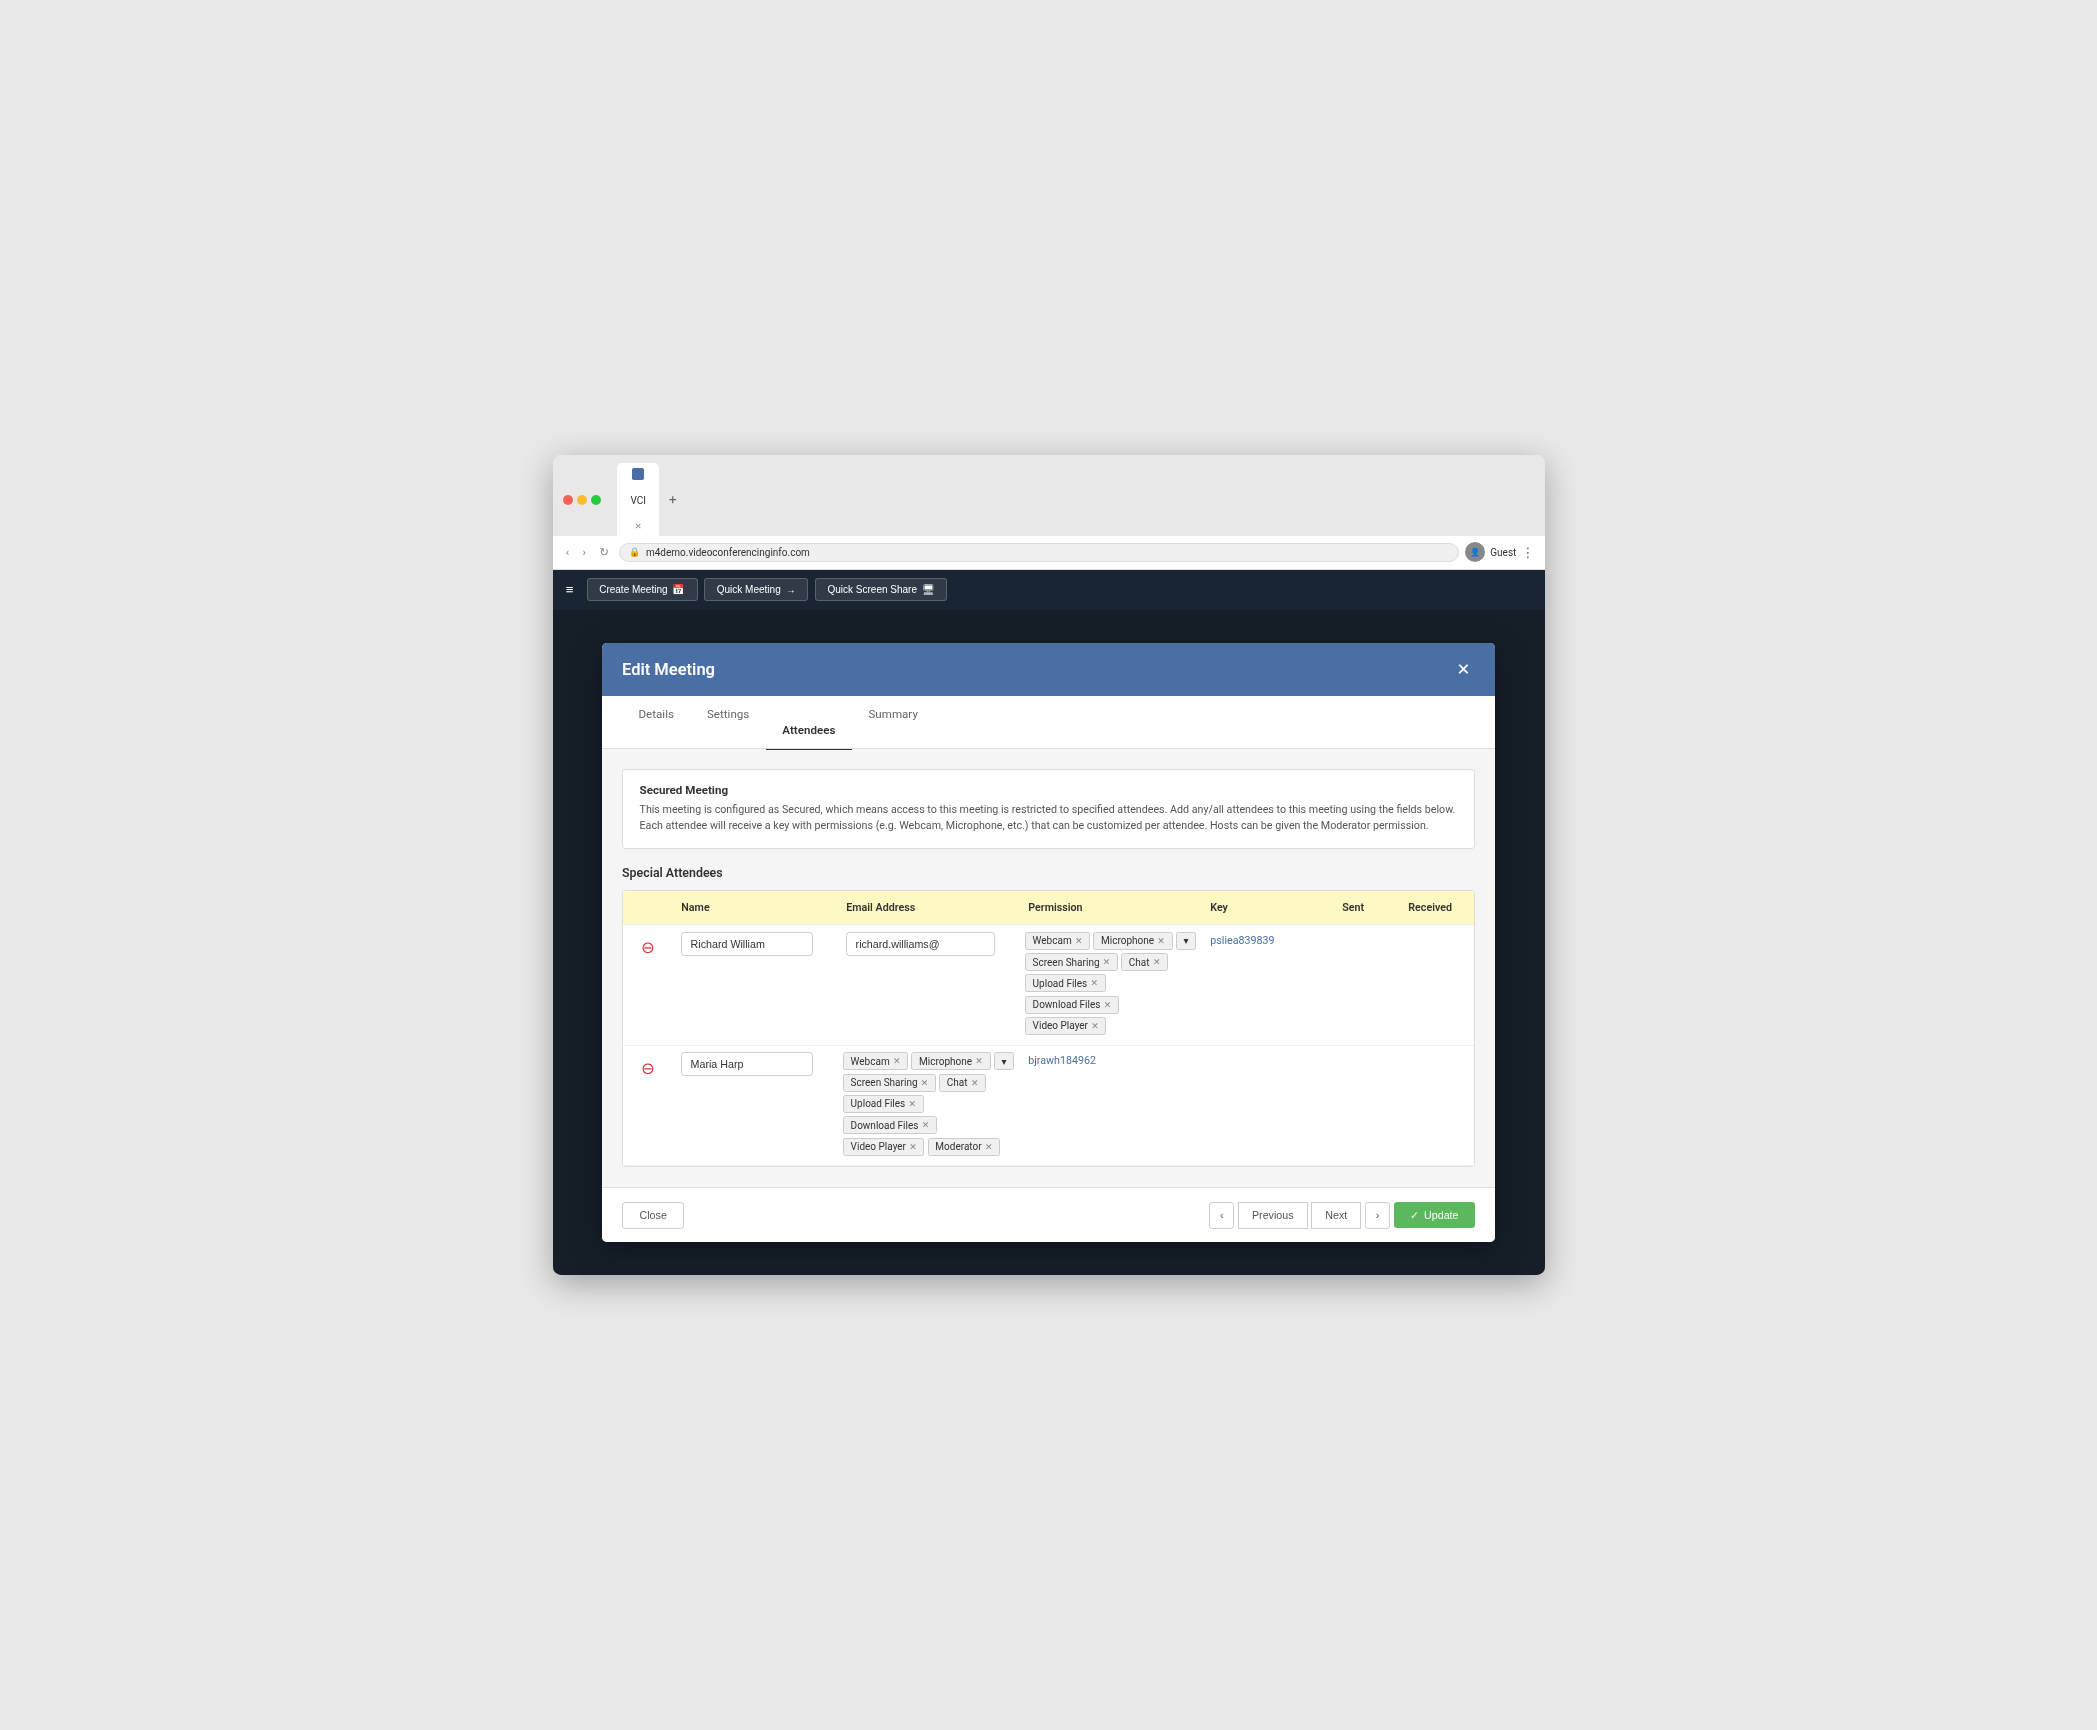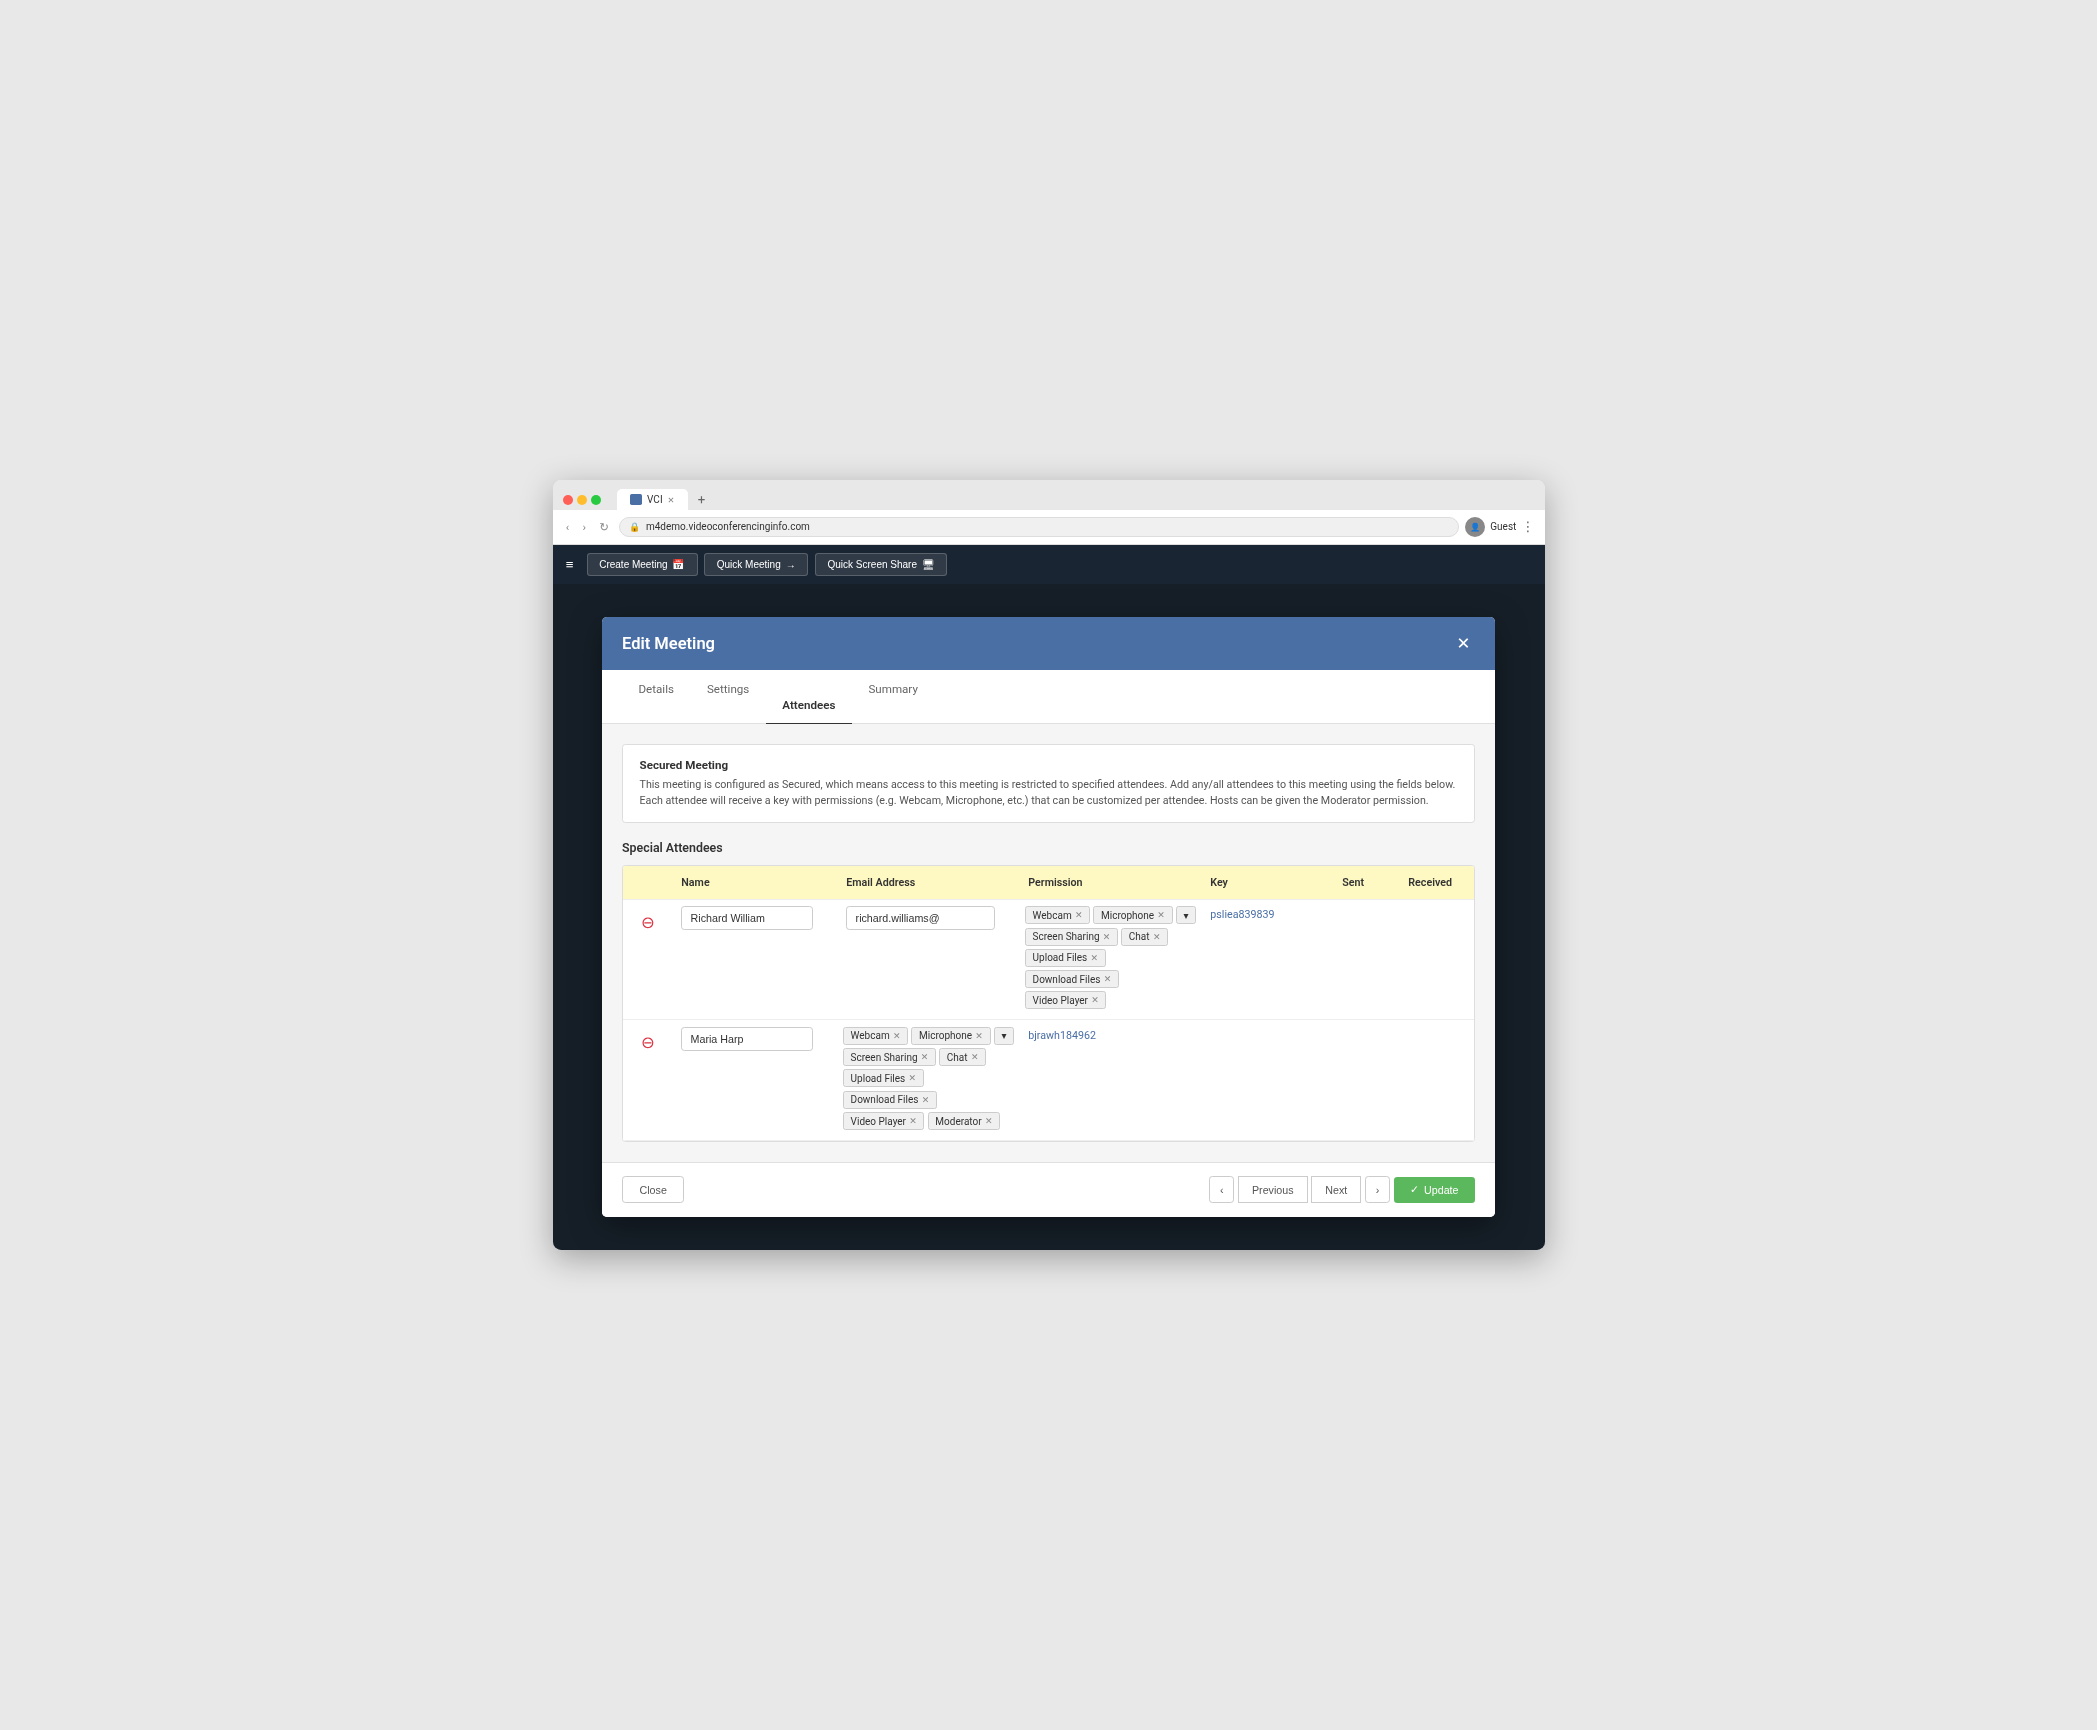--- a/index.html
+++ b/index.html
@@ -52,22 +52,23 @@
       gap: 3.3px;
     }
 
     .browser-tab {
       background: white;
       padding: 5px 13.2px;
       border-radius: 5px 5px 0 0;
       font-size: 10px;
       display: flex;
       align-items: center;
-      gap: 5px;
-      color: #333;
+      gap: 15px;
+      color: #333;
+      flex-direction: column;
     }
 
     .browser-tab-icon {
       width: 11.6px;
       height: 11.6px;
       background: #4a6fa5;
       border-radius: 1.7px;
       display: inline-block;
     }
 

